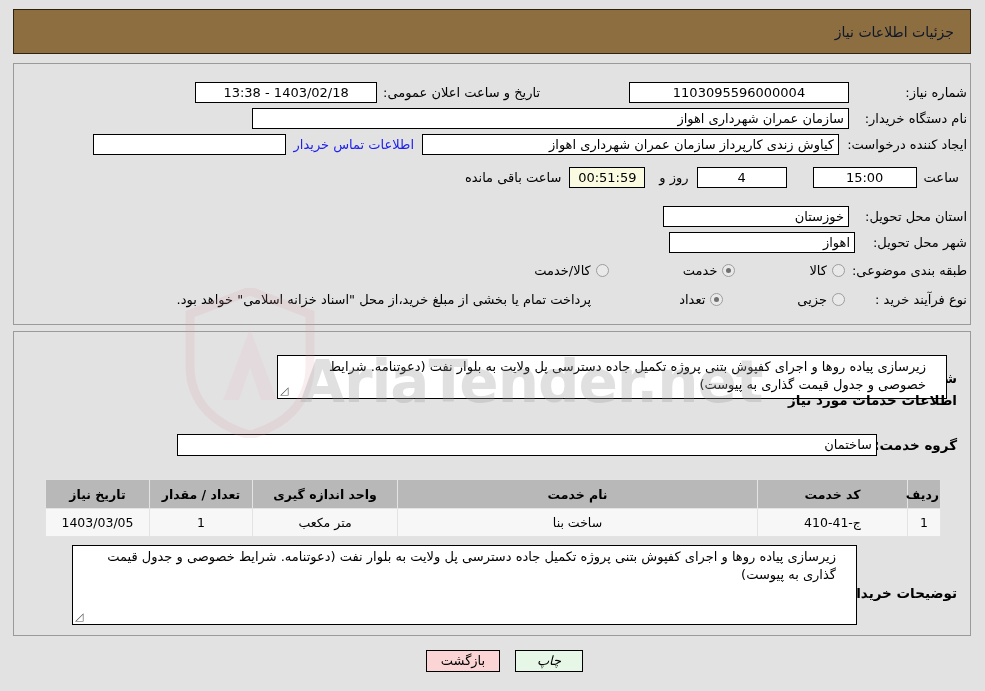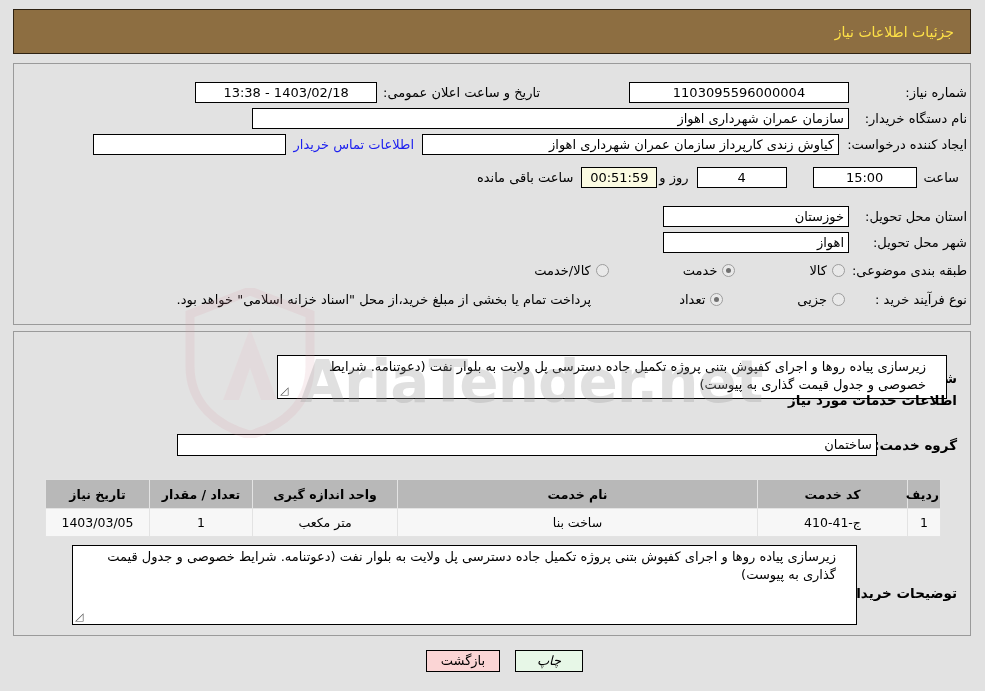--- a/index.html
+++ b/index.html
@@ -45,21 +45,21 @@
   }
 
   
   .title-bar {
     position: absolute;
     left: 13px; top: 9px;
     width: 958px; height: 45px;
     background: #8d6e41;
     border: 1px solid #2e2212;
     box-sizing: border-box;
-    color: #fde047;
+    color: #0f172a;
     display: flex;
     align-items: center;
     justify-content: flex-start;
     padding-right: 16px;
     font-size: 14px;
   }
 
   
   .panel {
     position: absolute;
@@ -252,32 +252,32 @@
   <span class="fbox right" style="width:417px; margin-right:16px;">کیاوش زندی کارپرداز سازمان عمران شهرداری اهواز</span>
   <span class="link-blue" style="margin-right:8px;">اطلاعات تماس خریدار</span>
   <span class="fbox empty" style="width:193px; margin-right:8px;"></span>
 </div>
 
 <div class="frow" style="right:18px; top:166px;">
   <span class="plain-note" style="margin-right:8px;">ساعت</span>
   <span class="fbox center" style="width:104px; margin-right:7px;">15:00</span>
   <span class="fbox center" style="width:90px; margin-right:26px;">4</span>
   <span class="plain-note" style="margin-right:8px;">روز و</span>
-  <span class="fbox amber" style="width:76px; margin-right:2px;">00:51:59</span>
+  <span class="fbox amber" style="width:76px; margin-right:14px;">00:51:59</span>
   <span class="plain-note" style="margin-right:8px;">ساعت باقی مانده</span>
 </div>
 
 <div class="frow" style="right:18px; top:205px;">
   <span class="flabel" style="width:112px;">استان محل تحویل:</span>
   <span class="fbox right" style="width:186px; margin-right:6px;">خوزستان</span>
 </div>
 
 <div class="frow" style="right:18px; top:231px;">
   <span class="flabel" style="width:112px;">شهر محل تحویل:</span>
-  <span class="fbox right" style="width:186px; margin-right:6px;">اهواز</span>
+  <span class="fbox right" style="width:186px; ">اهواز</span>
 </div>
 
 <div class="frow" style="right:18px; top:259px;">
   <span class="flabel" style="width:112px;">طبقه بندی موضوعی:</span>
   <span class="radio-group" style="margin-right:10px;">
     <span class="radio"></span>
     <span class="rlbl">کالا</span>
   </span>
   <span class="radio-gap"></span>
   <span class="radio-group">

